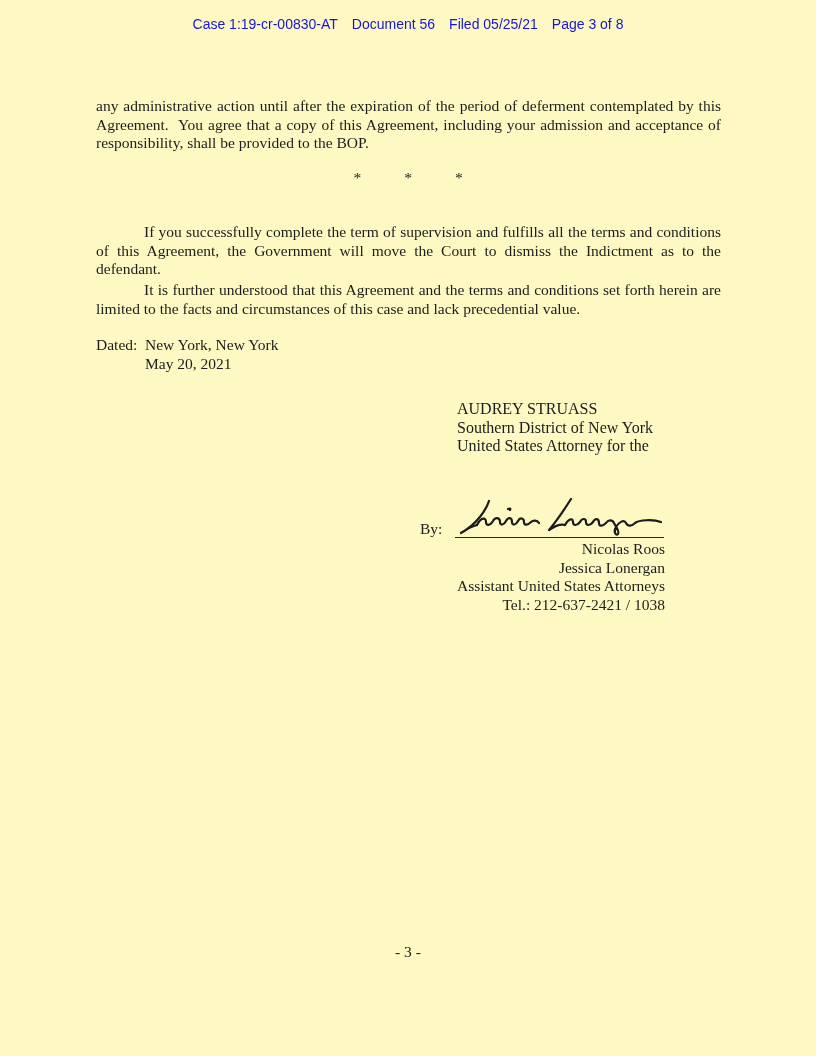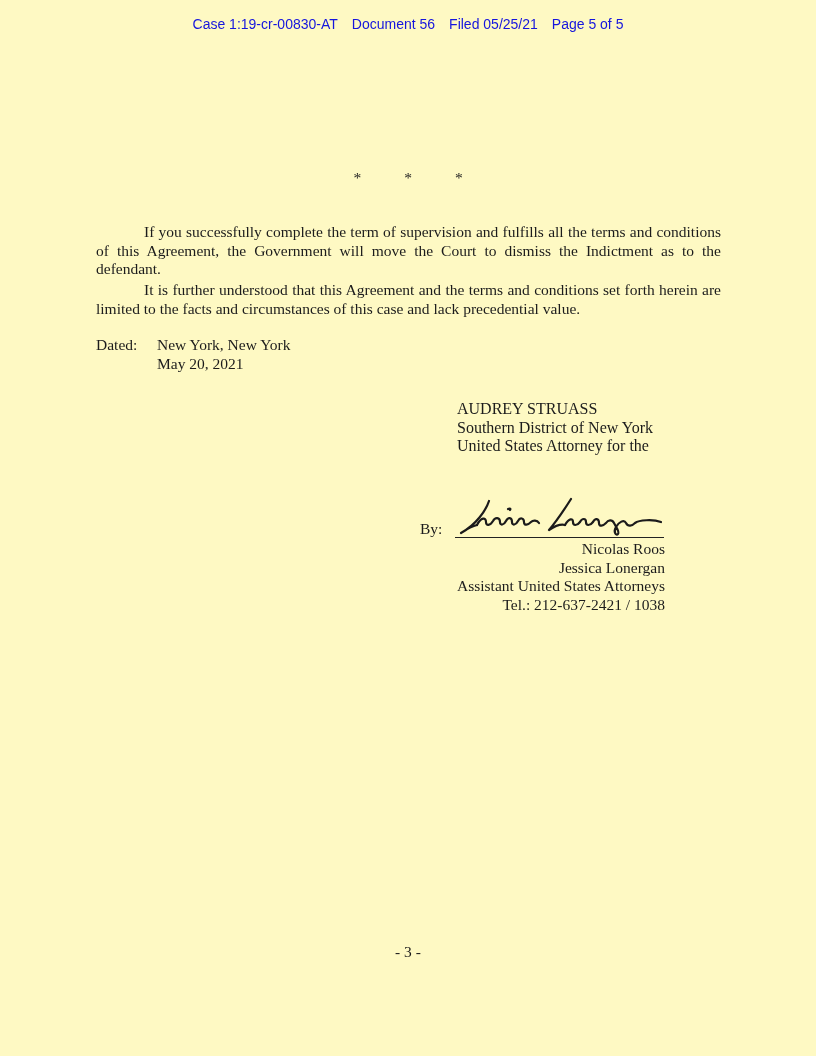--- a/index.html
+++ b/index.html
@@ -56,21 +56,20 @@
     line-height: 18.6px;
   }
   
   .dated {
     position: absolute;
     top: 336px;
     left: 96px;
     display: flex;
     font-size: 15.5px;
     line-height: 18.8px;
-    gap: 12px;
   }
   .dated-label { width: 49px; }
   .dated-lines { display: flex; flex-direction: column; }
   
   .attorney-block {
     position: absolute;
     top: 400px;
     left: 457px;
     font-size: 16px;
     line-height: 18.6px;
@@ -115,23 +114,24 @@
 </style>
 </head>
 <body>
 
 <div class="page">
 
   <div class="case-header" style="color: rgb(21, 21, 221);">
     <span>Case 1:19-cr-00830-AT</span>
     <span>Document 56</span>
     <span>Filed 05/25/21</span>
-    <span>Page 5 of 5</span>
+    <span>Page 3 of 8</span>
   </div>
 
+  <div class="para p1">any administrative action until after the expiration of the period of deferment contemplated by this Agreement.&nbsp; You agree that a copy of this Agreement, including your admission and acceptance of responsibility, shall be provided to the BOP.</div>
 
   <div class="stars">
     <span>*</span>
     <span>*</span>
     <span>*</span>
   </div>
 
   <div class="para p2 indent">If you successfully complete the term of supervision and fulfills all the terms and conditions of this Agreement, the Government will move the Court to dismiss the Indictment as to the defendant.</div>
 
   <div class="para p3 indent">It is further understood that this Agreement and the terms and conditions set forth herein are limited to the facts and circumstances of this case and lack precedential value.</div>

